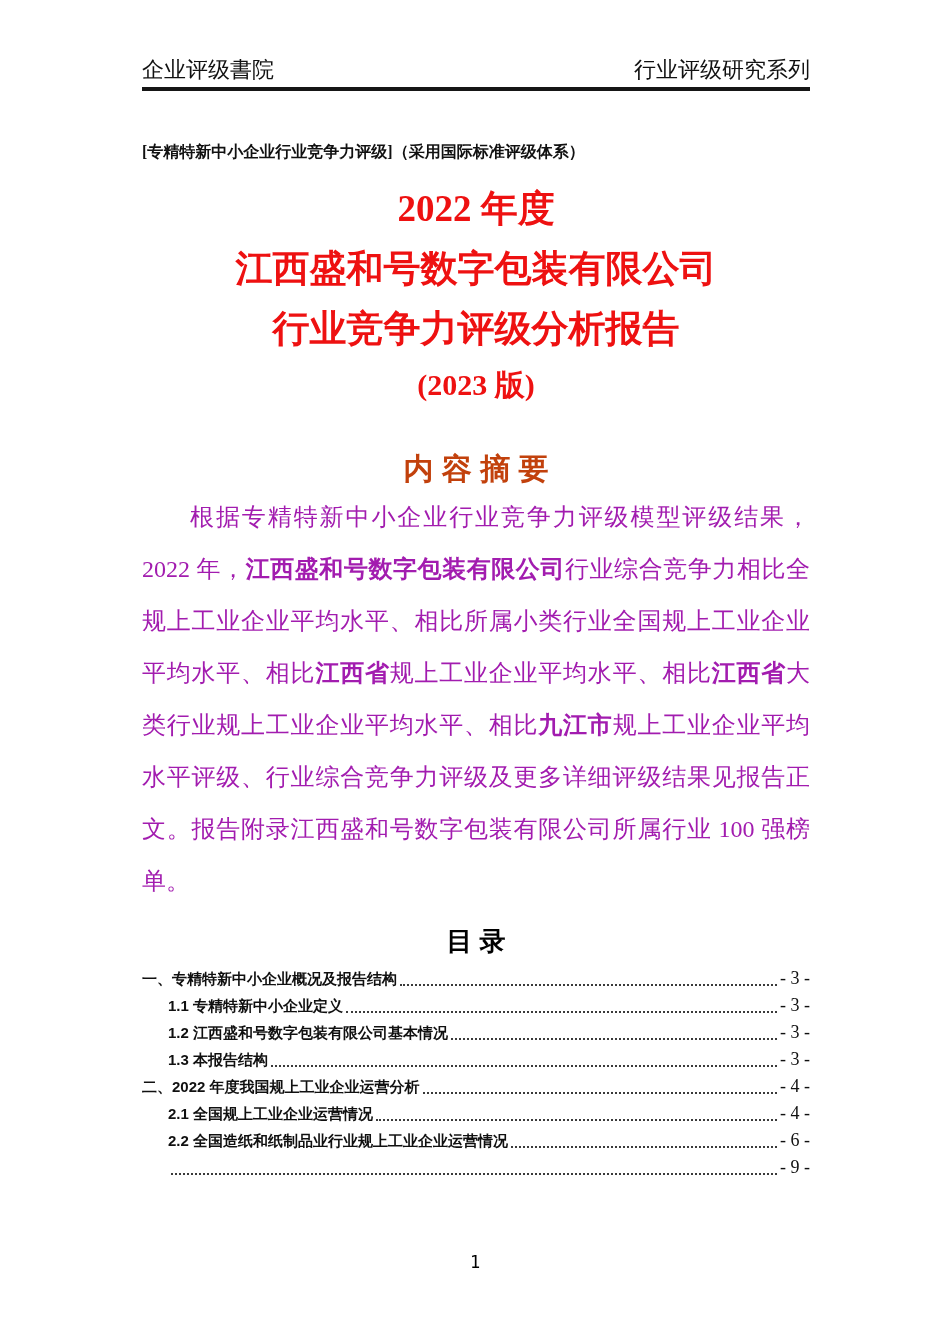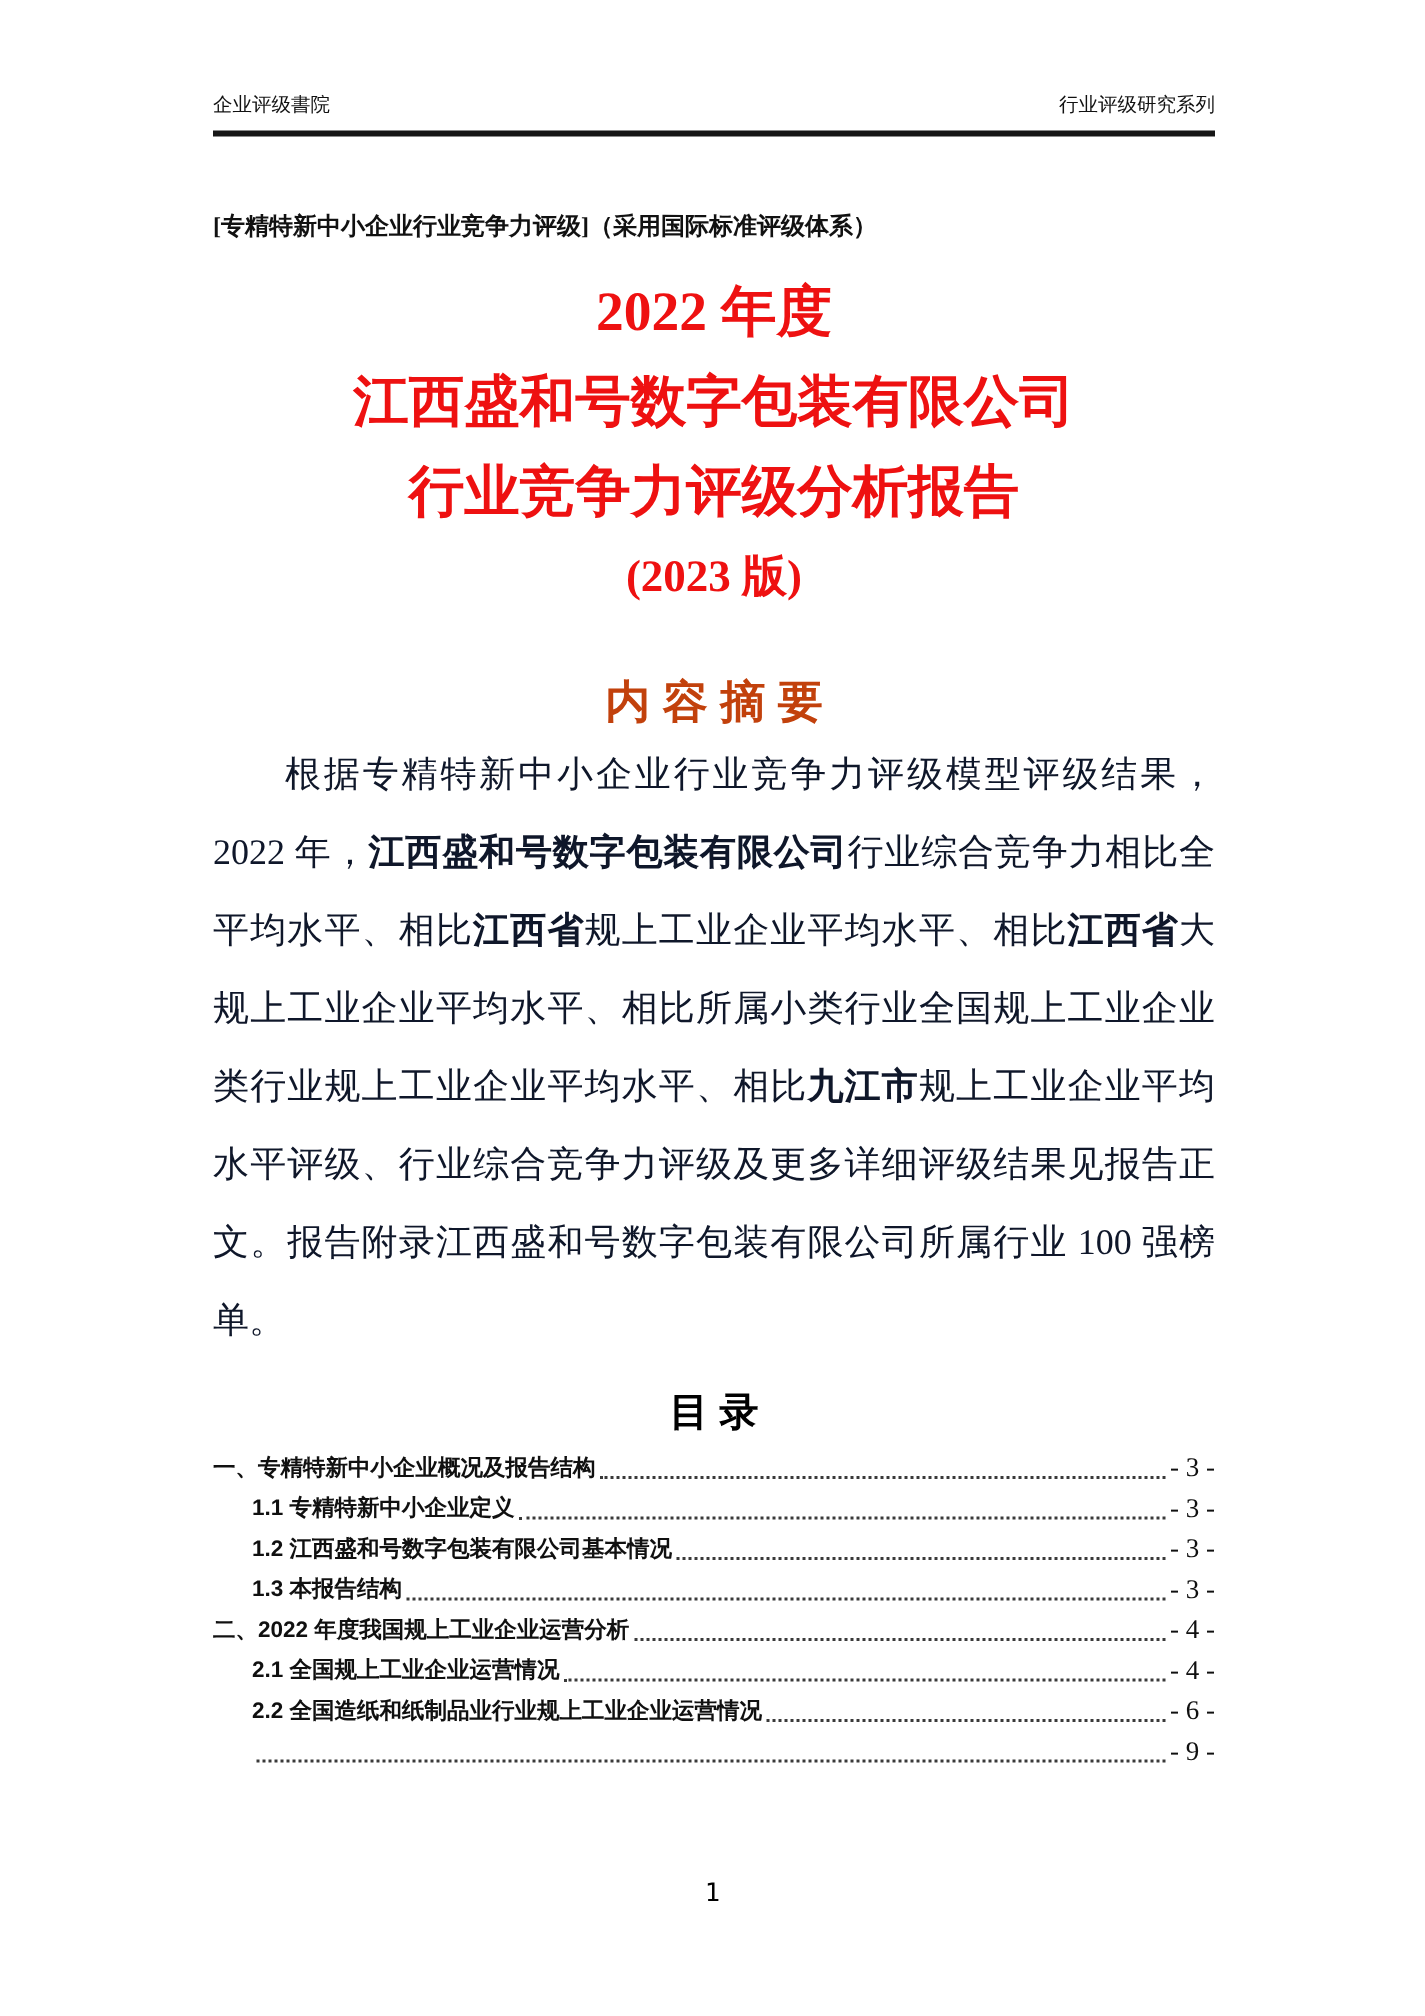--- a/index.html
+++ b/index.html
@@ -11,21 +11,21 @@
     box-sizing:border-box;
     padding:60px 140px 0 142px;
     font-family:"Liberation Serif","DejaVu Serif",serif;
     color:#111;
     overflow:hidden;
   }
   
   .hdr{
     display:flex;justify-content:space-between;align-items:flex-end;
     font-family:"Liberation Sans","DejaVu Sans",sans-serif;
-    font-size:13px;line-height:20px;
+    font-size:22px;line-height:20px;
     padding-bottom:7px;
     border-bottom:4px solid #161616;
   }
   
   .series{
     margin-top:46px;
     font-size:16px;font-weight:bold;
     line-height:30px;
     text-align:left;
   }
@@ -33,21 +33,21 @@
   .t-red{color:#ee1111;text-align:center;font-weight:bold;margin:0;}
   .t-main{font-size:37px;line-height:60px;}
   .t-first{margin-top:12px;}
   .t-edition{font-size:30px;line-height:52px;font-weight:bold;}
   
   .sum-h{
     margin:38px 0 0 0;text-align:center;
     font-family:"Liberation Sans","DejaVu Sans",sans-serif;
     font-size:30px;font-weight:bold;line-height:40px;color:#c2410c;
   }
-  .para{margin-top:2px;font-size:24px;line-height:52px;color:#0f172a;}
+  .para{margin-top:2px;font-size:24px;line-height:52px;color:#a21caf;}
   .para-line{white-space:nowrap;}
   .para-line.just{text-align:justify;text-align-last:justify;white-space:normal;}
   .para-line.indent{padding-left:48px;}
   .para-line .b{font-weight:bold;}
   
   .toc-h{
     margin:16px 0 0 0;text-align:center;
     font-family:"Liberation Sans","DejaVu Sans",sans-serif;
     font-size:26px;font-weight:bold;line-height:36px;color:#000;
   }
@@ -82,22 +82,22 @@
   <h1 class="t-red t-main t-first">2022 年度</h1>
   <h1 class="t-red t-main">江西盛和号数字包装有限公司</h1>
   <h1 class="t-red t-main">行业竞争力评级分析报告</h1>
   <div class="t-red t-edition">(2023 版)</div>
 
   <h2 class="sum-h">内 容 摘 要</h2>
 
   <div class="para">
       <div class="para-line indent just"><span>根据专精特新中小企业行业竞争力评级模型评级结果，</span></div>
       <div class="para-line just"><span>2022 年，</span><span class="b">江西盛和号数字包装有限公司</span><span>行业综合竞争力相比全</span></div>
+      <div class="para-line just"><span>规上工业企业平均水平、相比所属小类行业全国规上工业企业</span></div>
       <div class="para-line just"><span>平均水平、相比</span><span class="b">江西省</span><span>规上工业企业平均水平、相比</span><span class="b">江西省</span><span>大</span></div>
-      <div class="para-line just"><span>规上工业企业平均水平、相比所属小类行业全国规上工业企业</span></div>
       <div class="para-line just"><span>类行业规上工业企业平均水平、相比</span><span class="b">九江市</span><span>规上工业企业平均</span></div>
       <div class="para-line just"><span>水平评级、行业综合竞争力评级及更多详细评级结果见报告正</span></div>
       <div class="para-line just"><span>文。报告附录江西盛和号数字包装有限公司所属行业 100 强榜</span></div>
       <div class="para-line"><span>单。</span></div>
     </div>
 
   <h2 class="toc-h">目 录</h2>
 
   <div class="toc">
       <div class="toc-row lvl1">

